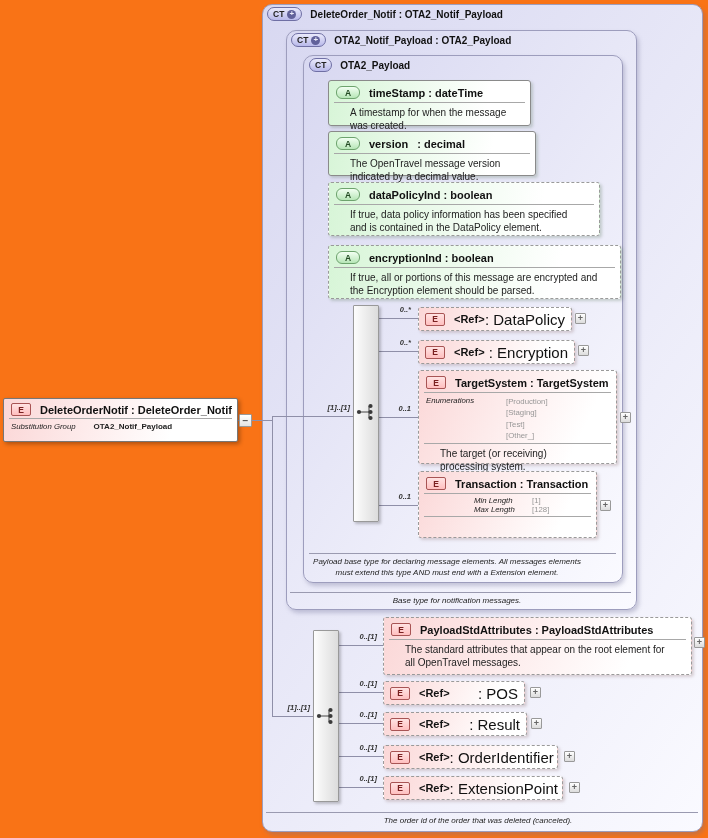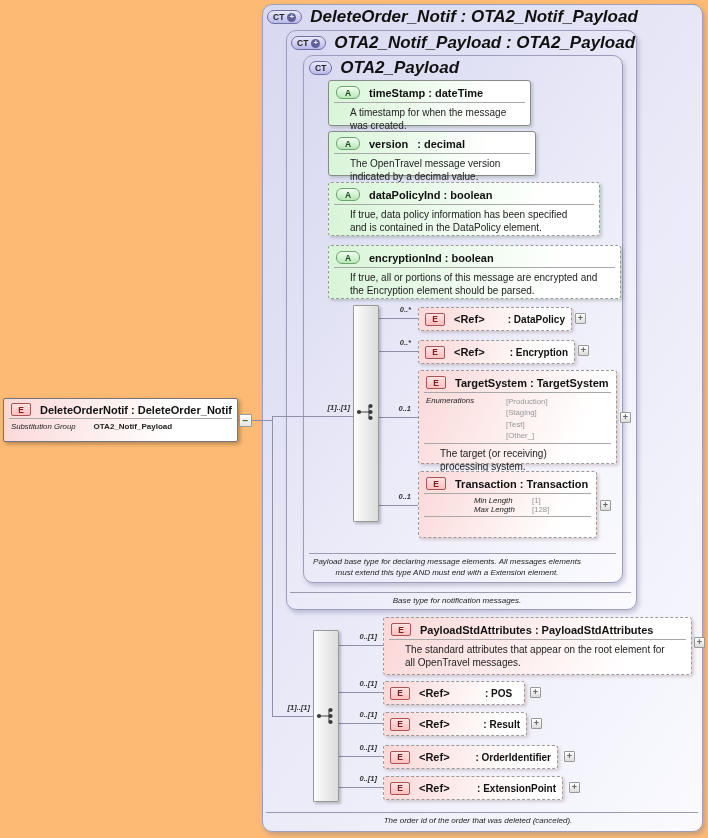--- a/index.html
+++ b/index.html
@@ -1,52 +1,52 @@
 <!DOCTYPE html>
 <html><head>
 <meta charset="utf-8">
 <style>
   * { margin:0; padding:0; box-sizing:border-box; }
   html,body { background:#ffffff; }
   body { font-family:"Liberation Sans", sans-serif; }
-  #stage { position:relative; width:708px; height:838px; background:#fdba74; overflow:hidden; }
+  #stage { position:relative; width:708px; height:838px; background:#f97316; overflow:hidden; }
 
   
   .ctbox { position:absolute; border:1px solid #9d9dbd; border-radius:10px;
            background:linear-gradient(125deg,#d8d8f1 0%,#e7e7f7 45%,#fafaff 100%);
            box-shadow:2px 3px 4px rgba(110,110,150,.35); }
   .ct-header { position:absolute; display:flex; align-items:center; gap:8px; }
   .ct-badge { display:inline-flex; align-items:center; gap:3px; height:14px;
               background:linear-gradient(#e9e9fb,#b9b9ea); border:1px solid #6f6fa4;
               border-radius:7px; padding:0 5px; font-size:8.5px; font-weight:bold; color:#222; }
   .ct-plus { width:9px; height:9px; border-radius:50%; background:#61619a; color:#eaeaf8;
              font-size:8px; font-weight:bold; display:inline-flex; align-items:center;
              justify-content:center; line-height:1; }
-  .ct-title { font-size:17px; font-weight:bold; color:#111; white-space:pre;font-style:italic; }
+  .ct-title { font-size:10px; font-weight:bold; color:#111; white-space:pre; }
 
   .box-sep { position:absolute; height:1px; background:#9a9ab0; }
   .footer-note { position:absolute; font-size:8px; font-style:italic; color:#222; line-height:1.32;text-align:center; }
 
   
   .attrbox { position:absolute; border-radius:3px;
              background:linear-gradient(100deg,#d7f5d7,#ffffff 78%);
              box-shadow:2px 2px 3px rgba(90,120,90,.28); }
   .attrbox.solid { border:1px solid #8a8a8a; }
   .attrbox.dashed { border:1px dashed #9a9a9a; }
 
   
   .elembox { position:absolute; border:1px dashed #9a9a9a; border-radius:3px;
              background:linear-gradient(115deg,#fbd7d7,#ffffff 80%);
              box-shadow:2px 2px 3px rgba(130,95,95,.25); }
 
   .title-row { display:flex; align-items:center; gap:9px; padding:5px 7px 3px; }
   .title-text { font-size:11px; font-weight:bold; color:#111; white-space:pre; }
   .refrow { display:flex; align-items:center; height:100%; padding:0 6px; }
   .ref-name { font-size:11px; font-weight:bold; color:#111; margin-left:9px; width:66px; white-space:pre; }
-  .ref-type { font-size:10px; font-weight:bold; color:#111; white-space:pre; }
+  .ref-type { font-size:15px; font-weight:normal; color:#111; white-space:pre; }
 
   .a-badge { min-width:24px; height:13px; background:linear-gradient(#f2fff2,#b7e6b7);
              border:1px solid #6da36d; border-radius:6px; color:#234a23; font-weight:bold;
              font-size:8.5px; display:inline-flex; align-items:center; justify-content:center; padding:0 5px; }
   .e-badge { min-width:20px; height:13px; background:linear-gradient(#ffe3e3,#ffbfbf);
              border:1px solid #a85454; border-radius:2px; color:#7a2020; font-weight:bold;
              font-size:8.5px; display:inline-flex; align-items:center; justify-content:center; }
 
   .sep { height:1px; background:#a8a8a8; margin:0 5px; }
   .note { font-size:10px; color:#222; padding:3px 21px 4px; line-height:1.32; }

